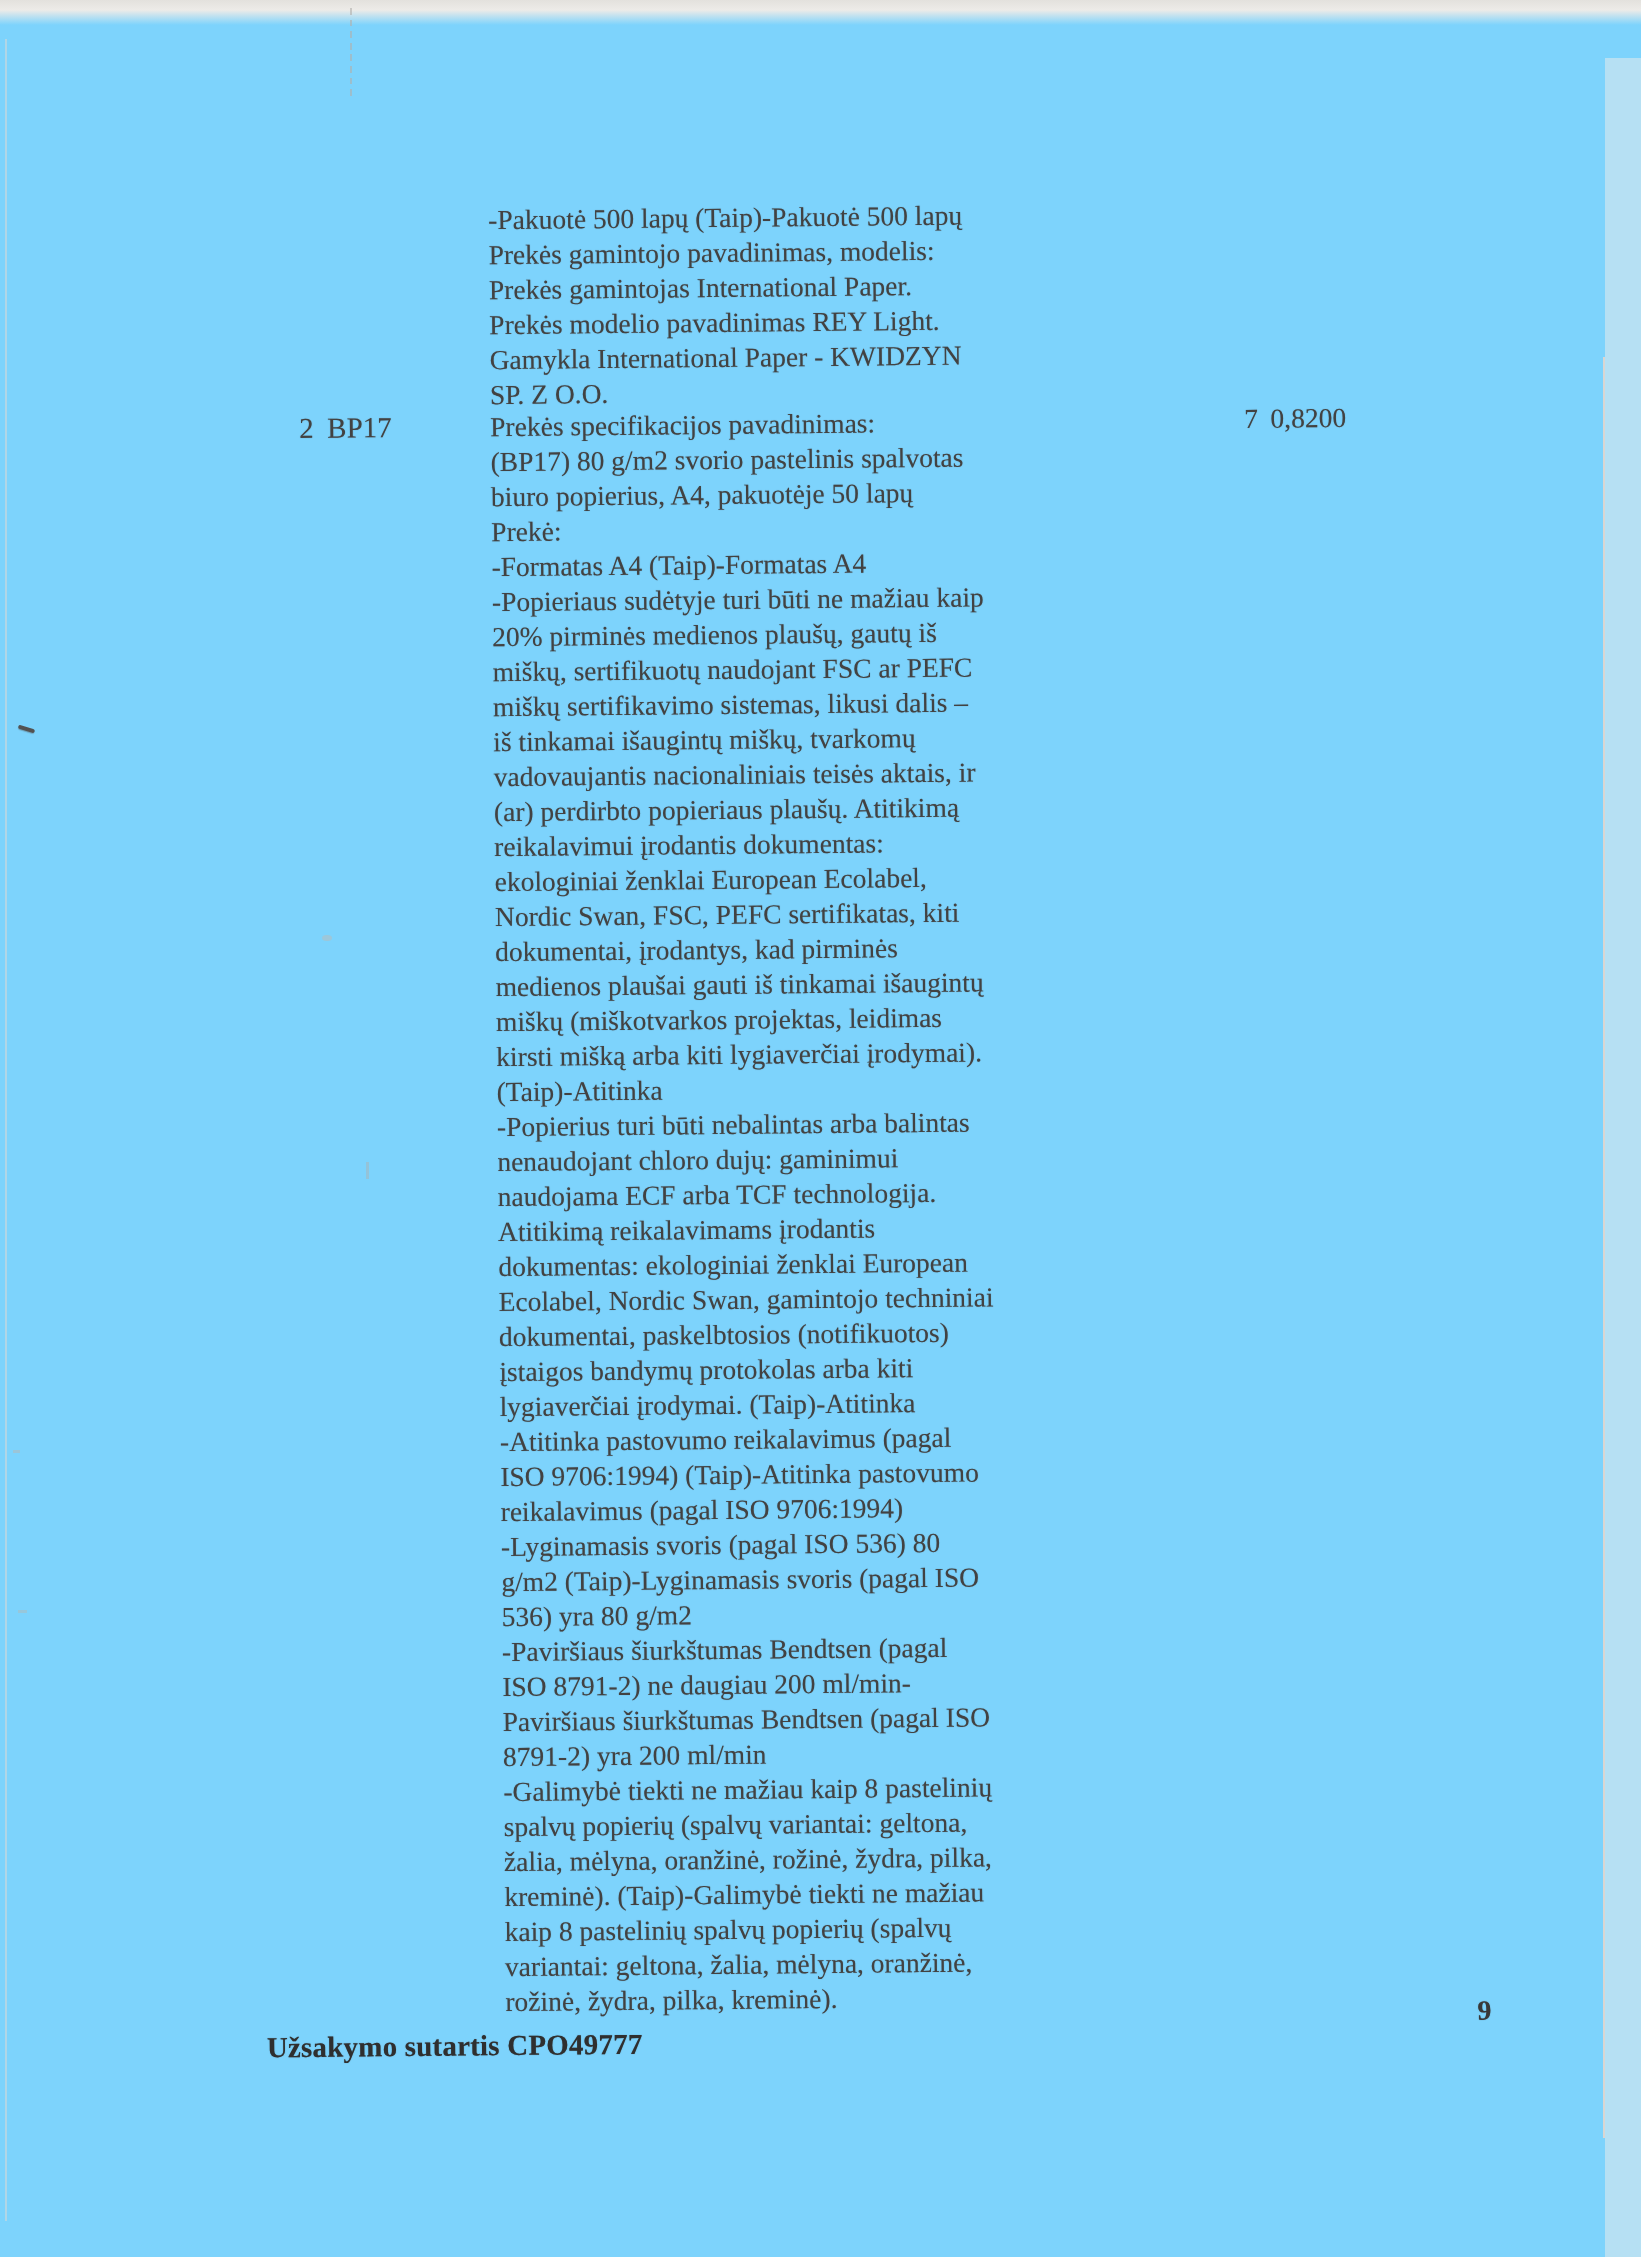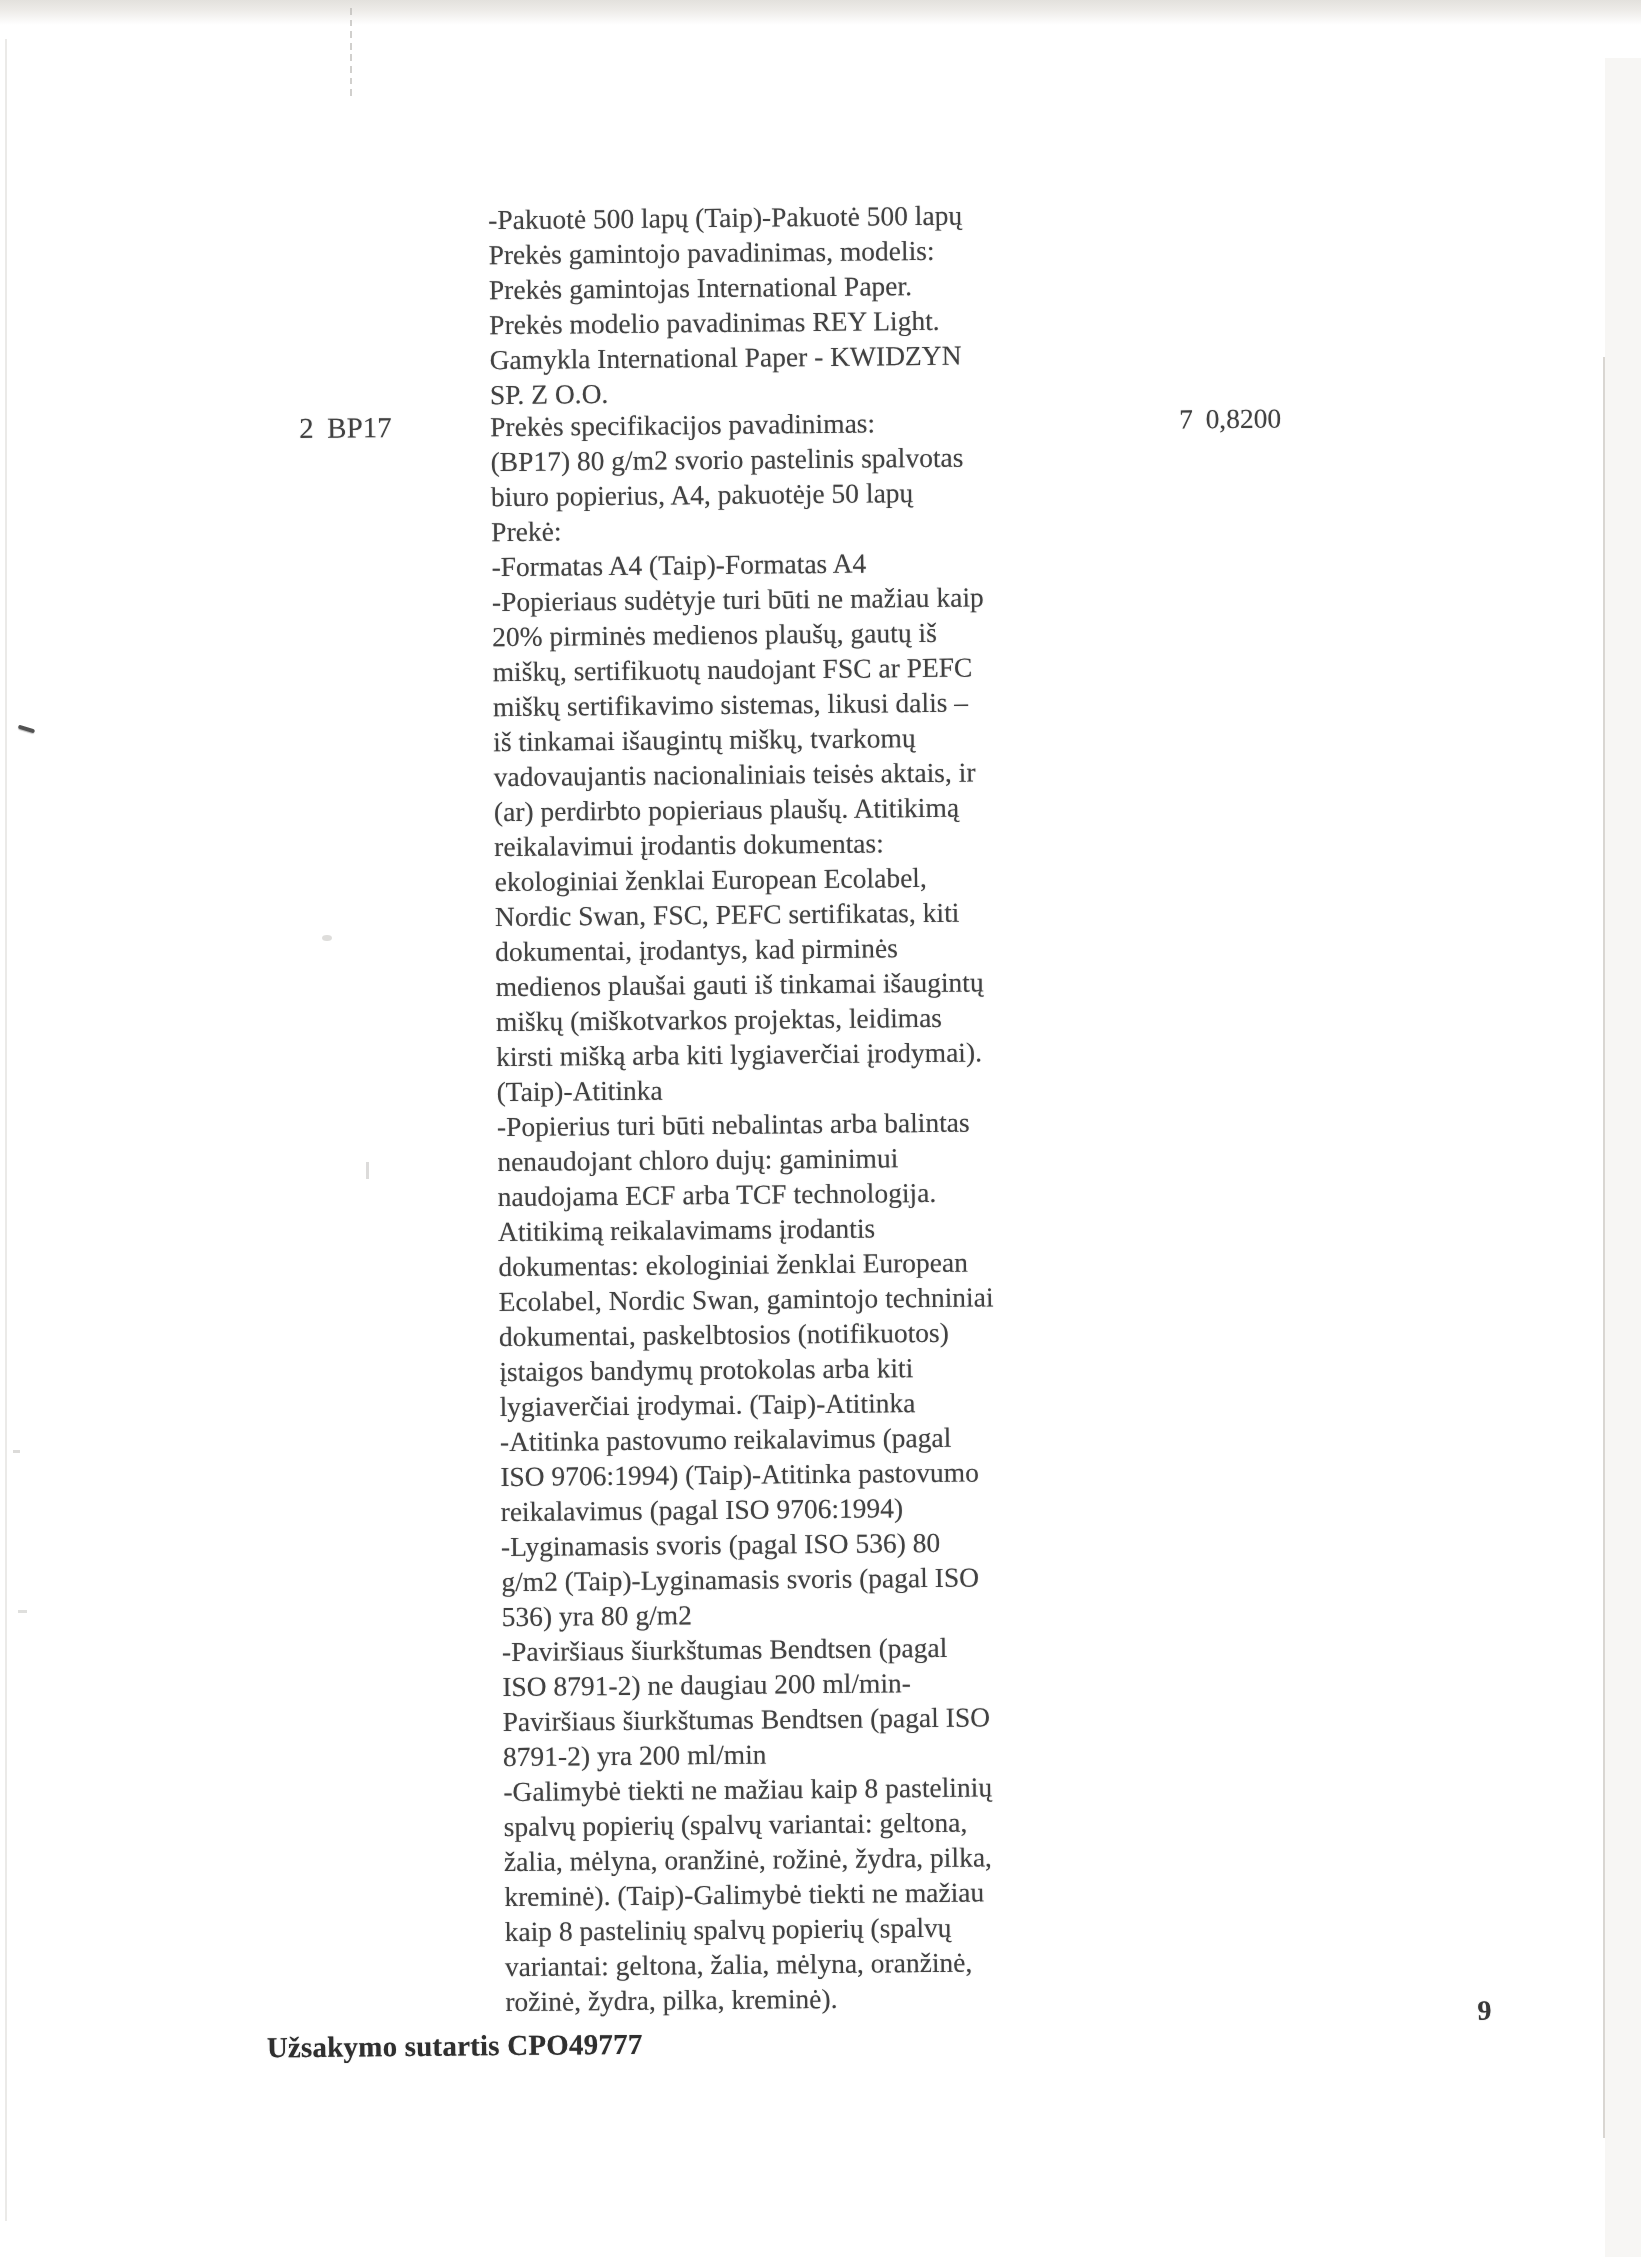--- a/index.html
+++ b/index.html
@@ -1,18 +1,18 @@
 <!DOCTYPE html>
 <html><head>
 <meta charset="utf-8">
 <style>
   html,body{margin:0;padding:0;background:#e9e7e4;}
   .page{
     position:relative;width:1641px;height:2257px;overflow:hidden;
-    background:#ffffff;
+    background:#7dd3fc;
     font-family:"Liberation Serif","DejaVu Serif",serif;
     color:#424242;
   }
   
   .scan-top-edge{
     position:absolute;left:0;top:0;width:1641px;height:25px;
     background:linear-gradient(to bottom,#e3e1dd 0%,#edebe8 40%,rgba(252,251,249,0) 100%);
   }
   .scan-left-line{
     position:absolute;left:4.8px;top:39px;width:1.9px;height:2182px;
@@ -47,21 +47,21 @@
   }
   .line{white-space:nowrap;}
   #tail-lines{top:199px;}
   #spec-lines{top:406px;}
   .margin-label{
     position:absolute;left:306px;top:406px;font-size:29px;line-height:35px;
     text-shadow:0 0 1.1px rgba(72,72,72,.45);white-space:nowrap;
   }
   .margin-label .sp{display:inline-block;width:13.5px;}
   .right-values{
-    position:absolute;left:1186px;top:405px;font-size:27.5px;line-height:35px;
+    position:absolute;left:1251px;top:405px;font-size:27.5px;line-height:35px;
     text-shadow:0 0 1.1px rgba(72,72,72,.45);white-space:nowrap;
   }
   .right-values .sp{display:inline-block;width:12.6px;}
   .footer-contract{
     position:absolute;left:258px;top:2025px;font-size:29px;line-height:35px;
     font-weight:bold;color:#2f2f2f;letter-spacing:0.2px;
     text-shadow:0 0 1px rgba(47,47,47,.5);white-space:nowrap;
   }
   .page-number{
     position:absolute;left:1469px;top:2001px;font-size:28px;font-weight:bold;

